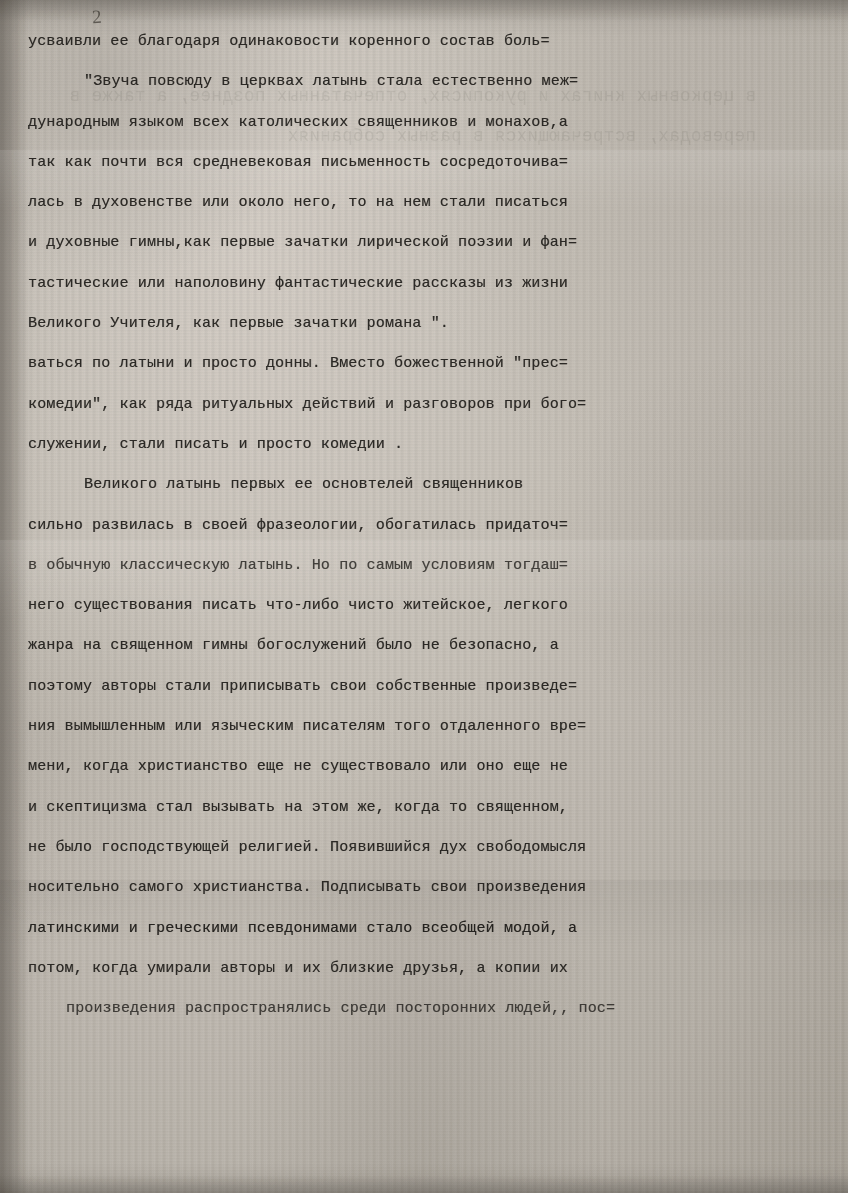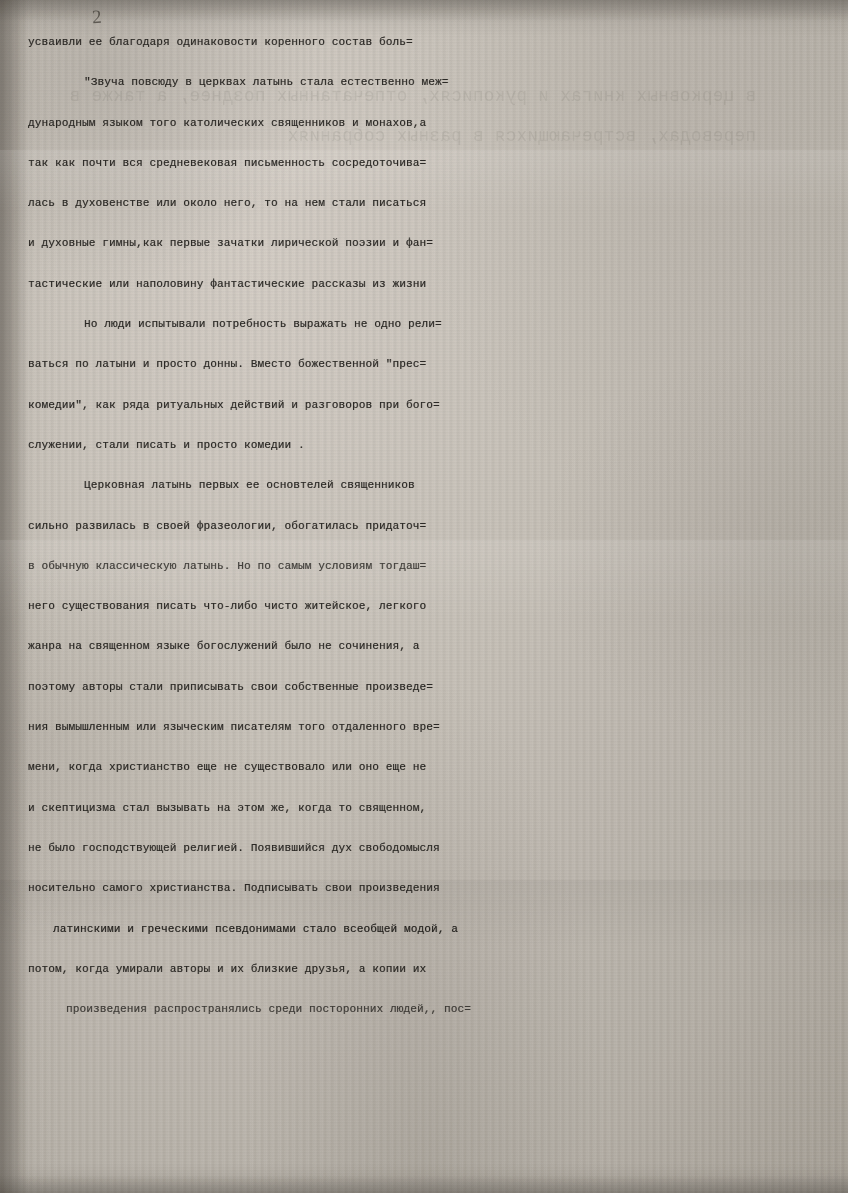--- a/index.html
+++ b/index.html
@@ -78,34 +78,34 @@
     position: absolute;
     left: 18px;
     top: 22px;
     width: 816px;
     padding: 0 10px;
     box-sizing: border-box;
   }
   .ln {
     position: relative;
     font-family: "Liberation Mono", monospace;
-    font-size: 11px;
+    font-size: 15px;
     line-height: 40.3px;
     color: #22201d;
     white-space: pre;
     letter-spacing: 0.15px;
     text-shadow:
       0.4px 0.3px 0.2px rgba(40,38,34,0.40),
       -0.3px -0.2px 0.3px rgba(120,115,108,0.25);
     opacity: 0.93;
   }
   .ln.ind { padding-left: 56px; }
   .ln.ind2 { padding-left: 38px; }
   .ln.faint { opacity: 0.80; }
-  .ln.dark { opacity: 0.97; margin-left: 25px; }
+  .ln.dark { opacity: 0.97; }
   
   .band {
     position: absolute;
     left: 0;
     width: 848px;
     pointer-events: none;
   }
   .band.b1 { top: 150px; height: 60px; background: linear-gradient(180deg, rgba(255,255,255,0.10), rgba(255,255,255,0)); }
   .band.b2 { top: 540px; height: 80px; background: linear-gradient(180deg, rgba(255,255,255,0.09), rgba(255,255,255,0)); }
   .band.b3 { top: 880px; height: 70px; background: linear-gradient(180deg, rgba(0,0,0,0.04), rgba(0,0,0,0)); }
@@ -141,34 +141,34 @@
   <div class="band b2"></div>
   <div class="band b3"></div>
 
   <div class="bleed">в церковных книгах и рукописях, отпечатанных позднее, а также в переводах, встречающихся в разных собраниях</div>
 
   <div class="page-number">2</div>
 
   <div class="text-block">
     <div class="ln">усваивли ее благодаря одинаковости коренного состав боль=</div>
     <div class="ln ind">"Звуча повсюду в церквах латынь стала естественно меж=</div>
-    <div class="ln">дународным языком того католических священников и монахов,а</div>
+    <div class="ln">дународным языком всех католических священников и монахов,а</div>
     <div class="ln">так как почти вся средневековая письменность сосредоточива=</div>
     <div class="ln">лась в духовенстве или около него, то на нем стали писаться</div>
     <div class="ln">и духовные гимны,как первые зачатки лирической поэзии и фан=</div>
     <div class="ln">тастические или наполовину фантастические рассказы из жизни</div>
-    <div class="ln ind">Но люди испытывали потребность выражать не одно рели=</div>
+    <div class="ln">Великого Учителя, как первые зачатки романа ".</div>
     <div class="ln">ваться по латыни и просто донны. Вместо божественной "прес=</div>
     <div class="ln">комедии", как ряда ритуальных действий и разговоров при бого=</div>
     <div class="ln">служении, стали писать и просто комедии .</div>
-    <div class="ln ind">Церковная латынь первых ее основтелей священников</div>
+    <div class="ln ind">Великого латынь первых ее основтелей священников</div>
     <div class="ln">сильно развилась в своей фразеологии, обогатилась придаточ=</div>
     <div class="ln faint">в обычную классическую латынь. Но по самым условиям тогдаш=</div>
     <div class="ln">него существования писать что-либо чисто житейское, легкого</div>
-    <div class="ln">жанра на священном языке богослужений было не сочинения, а</div>
+    <div class="ln">жанра на священном гимны богослужений было не безопасно, а</div>
     <div class="ln">поэтому авторы стали приписывать свои собственные произведе=</div>
     <div class="ln">ния вымышленным или языческим писателям того отдаленного вре=</div>
     <div class="ln">мени, когда христианство еще не существовало или оно еще не</div>
     <div class="ln">и скептицизма стал вызывать на этом же, когда то священном,</div>
     <div class="ln">не было господствующей религией. Появившийся дух свободомысля</div>
     <div class="ln">носительно самого христианства. Подписывать свои произведения</div>
     <div class="ln dark">латинскими и греческими псевдонимами стало всеобщей модой, а</div>
     <div class="ln">потом, когда умирали авторы и их близкие друзья, а копии их</div>
     <div class="ln ind2 faint">произведения распространялись среди посторонних людей,, пос=</div>
 

